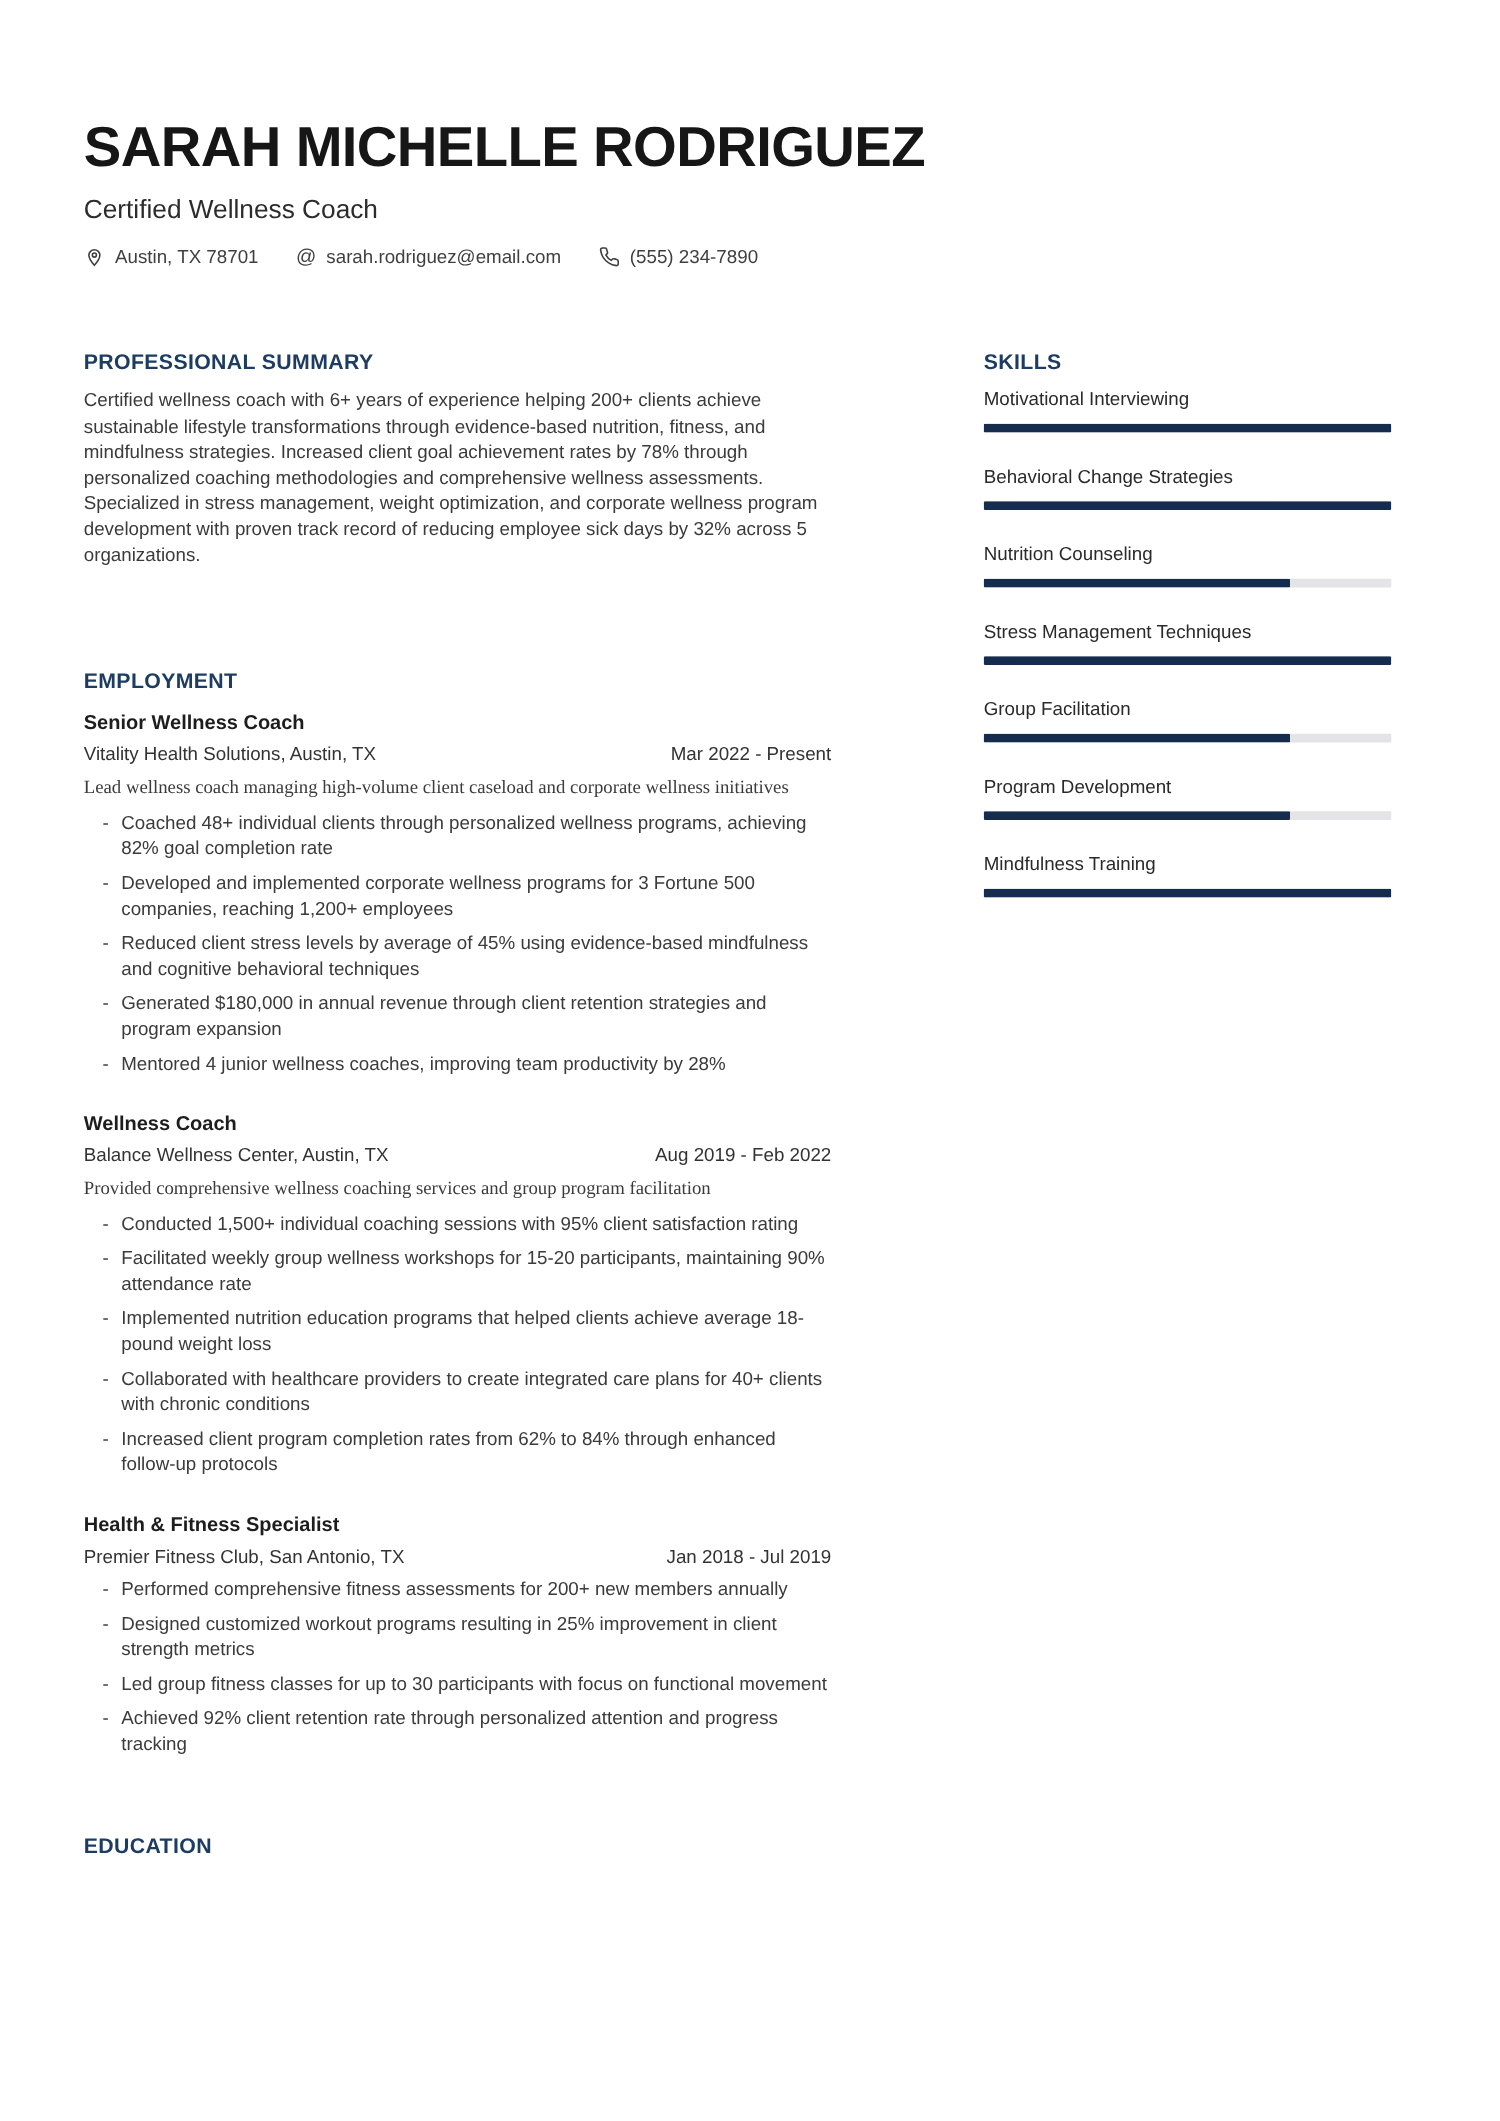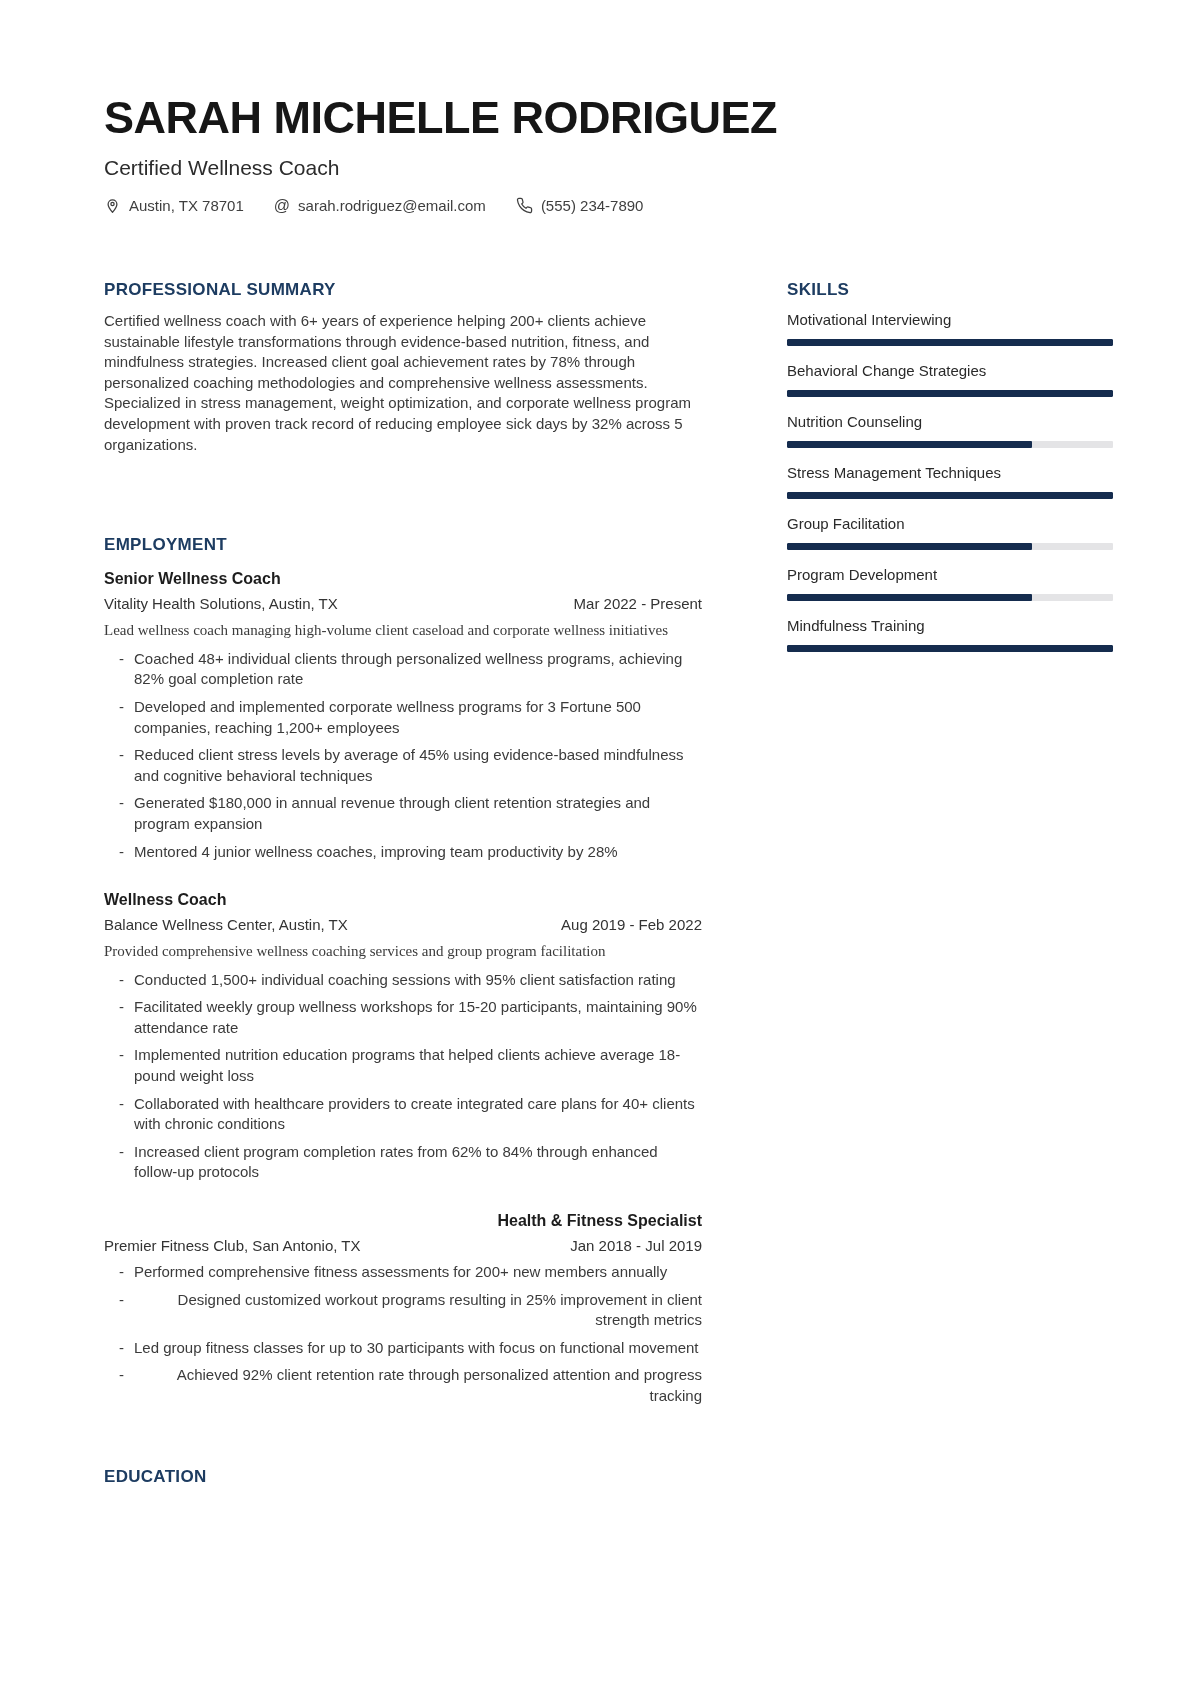--- a/index.html
+++ b/index.html
@@ -4,21 +4,21 @@
 <style>
   * { box-sizing: border-box; margin: 0; padding: 0; }
   html, body { background: #ffffff; }
   body { font-family: "Liberation Sans", sans-serif; }
   .page {
     position: relative;
     width: 1200px;
     height: 1697px;
     margin: 0 auto;
     background: #ffffff;
-    padding: 95px 87px 0 104px;
+    padding: 95px 87px 0 67px;
     overflow: hidden;
   }
   
   .name {
     font-size: 45px;
     font-weight: 700;
     letter-spacing: -0.5px;
     color: #161616;
     line-height: 1.0;
   }
@@ -56,21 +56,21 @@
     margin-bottom: 11px;
   }
   .summary-text {
     font-size: 15px;
     line-height: 20.6px;
     color: #3b3b3b;
   }
   .sec-employment { margin-top: 80px; }
   .sec-employment h2 { margin-bottom: 15px; }
   .job { margin-bottom: 29px; }
-  .job:last-of-type { margin-bottom: 0; text-align: right; }
+  .job:last-of-type { margin-bottom: 0; }
   .job-title {
     font-size: 16px;
     font-weight: 700;
     color: #1d1d1d;
     margin-bottom: 7px;
   }
   .job-meta {
     display: flex;
     justify-content: space-between;
     font-size: 15px;
@@ -90,21 +90,21 @@
     gap: 10px;
     font-size: 15px;
     line-height: 20.6px;
     color: #3b3b3b;
     margin-bottom: 7px;
   }
   ul.bullets li:last-child { margin-bottom: 0; }
   ul.bullets .dash { flex: 0 0 auto; }
   .sec-education { margin-top: 60px; }
   
-  .skill { margin-bottom: 16px; }
+  .skill { margin-bottom: 27px; }
   .skill-label {
     font-size: 15px;
     color: #2a2a2a;
     margin-bottom: 11px;
   }
   .skill-track {
     width: 100%;
     height: 7px;
     background: #e4e4e6;
     border-radius: 1px;

